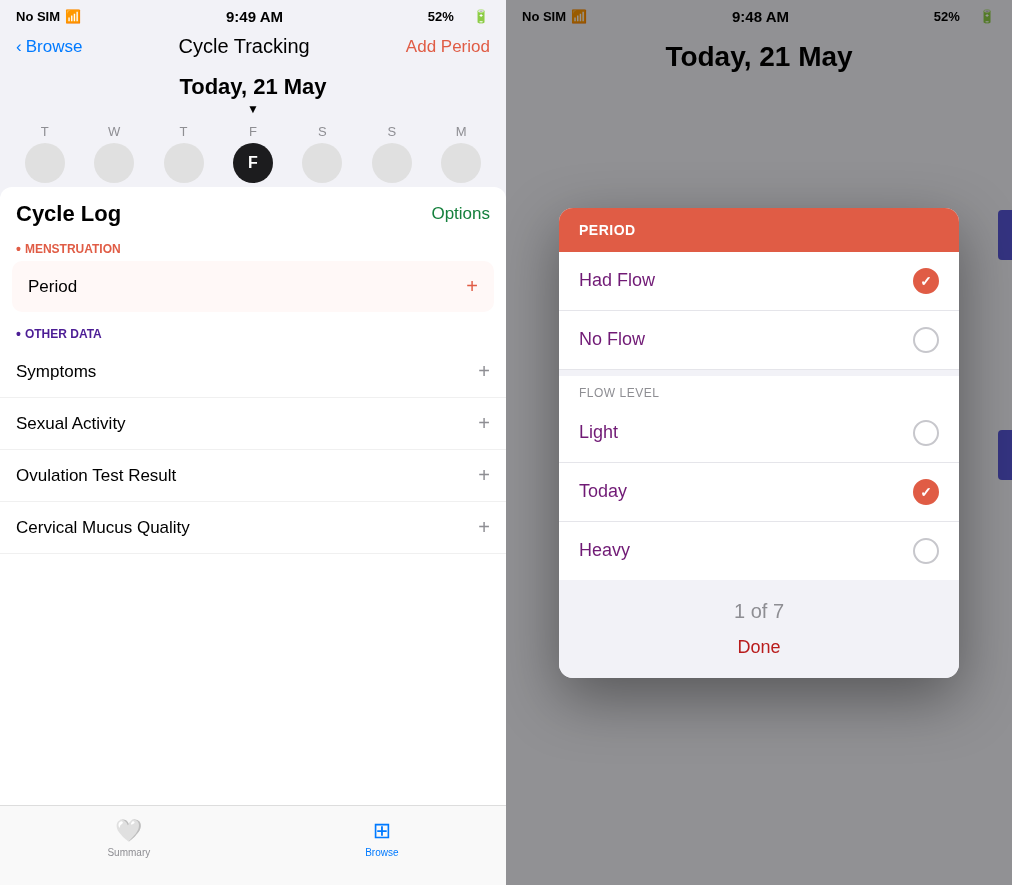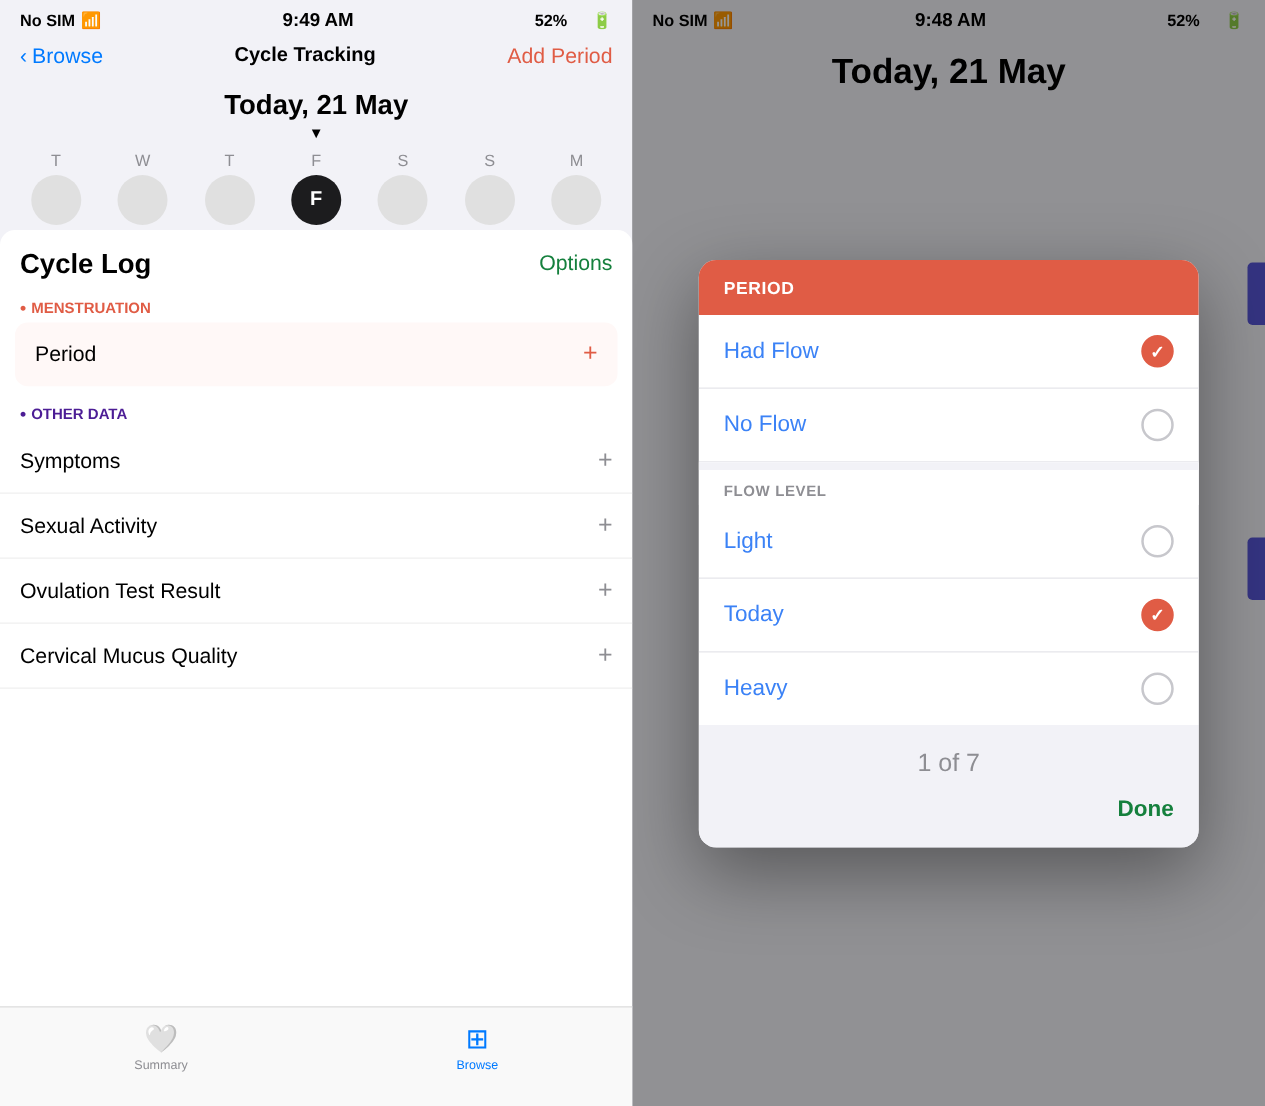--- a/index.html
+++ b/index.html
@@ -47,22 +47,22 @@
 
     .nav-back {
       color: #007aff;
       font-size: 17px;
       display: flex;
       align-items: center;
       gap: 4px;
     }
 
     .nav-title {
-      font-size: 16px;
-      font-weight: 700;
+      font-size: 20px;
+      font-weight: 400;
       color: #000;
     }
 
     .nav-action {
       color: #e05c45;
       font-size: 17px;
     }
 
     .date-header {
       text-align: center;
@@ -309,21 +309,21 @@
       padding: 16px 20px;
       border-bottom: 1px solid #e5e5ea;
     }
 
     .modal-option:last-child {
       border-bottom: none;
     }
 
     .modal-option-text {
       font-size: 18px;
-      color: #3b82f6;
+      color: #701a75;
     }
 
     .radio-circle {
       width: 26px;
       height: 26px;
       border-radius: 50%;
       border: 2px solid #c7c7cc;
       display: flex;
       align-items: center;
       justify-content: center;
@@ -337,45 +337,45 @@
     .radio-circle.selected::after {
       content: '✓';
       color: #fff;
       font-size: 14px;
       font-weight: 700;
     }
 
     .flow-level-label {
       padding: 10px 20px 4px;
       font-size: 12px;
-      font-weight: 700;
+      font-weight: 400;
       color: #8e8e93;
       letter-spacing: 0.5px;
       text-transform: uppercase;
       background: #fff;
       border-top: 6px solid #f2f2f7;
     }
 
     .modal-footer {
       background: #f2f2f7;
       padding: 20px;
     }
 
     .page-indicator {
       text-align: center;
       color: #8e8e93;
       font-size: 20px;
       margin-bottom: 14px;
     }
 
     .done-button {
-      text-align: right;
-      color: #15803d;
+      text-align: center;
+      color: #b91c1c;
       font-size: 18px;
-      font-weight: 700;
+      font-weight: 400;
     }
 
     .purple-pill {
       position: absolute;
       right: 0;
       top: 210px;
       width: 14px;
       height: 50px;
       background: #5856d6;
       border-radius: 4px 0 0 4px;

